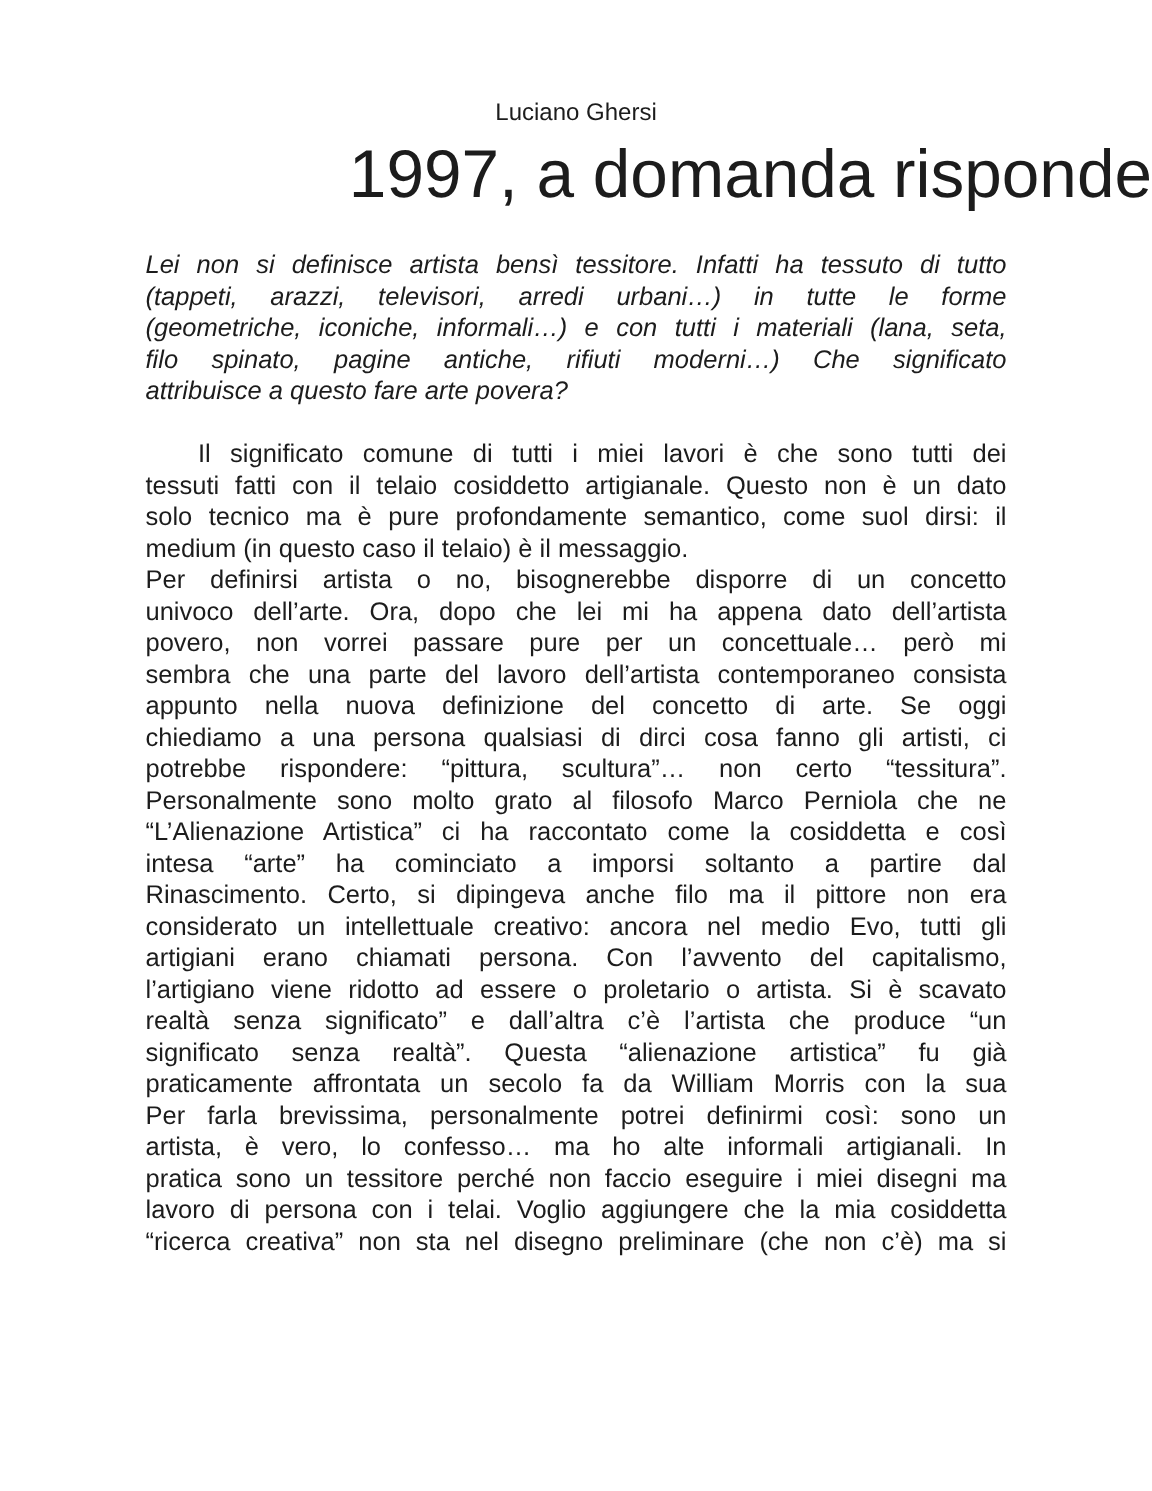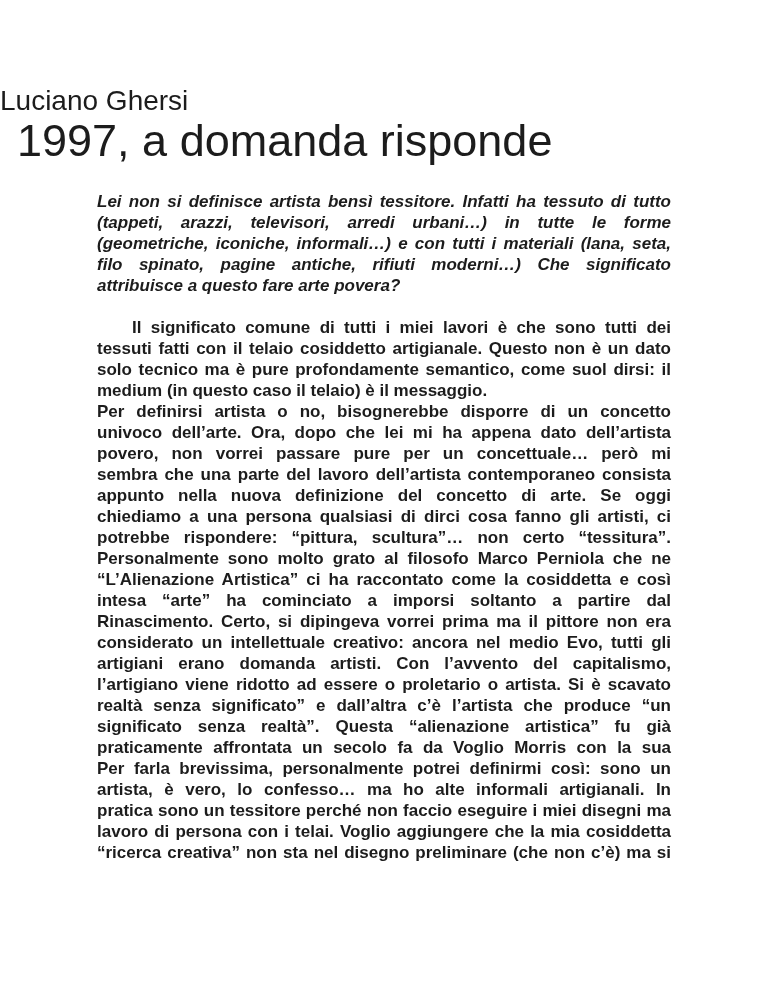--- a/index.html
+++ b/index.html
@@ -10,38 +10,38 @@
   .page {
     position: relative;
     width: 768px;
     height: 994px;
     background: #ffffff;
     overflow: hidden;
     font-family: "Liberation Sans", "DejaVu Sans", sans-serif;
     color: #1c1c1c;
   }
   .author {
-    margin: 87px auto 0 auto;
-    font-size: 28px;
+    margin: 62px auto 0 auto;
+    text-align: center;
+    font-size: 16px;
     line-height: 28px;
     font-weight: 400;
   }
   .title {
     margin: 0 auto;
-    text-align: left;
+    text-align: right;
     font-size: 45px;
     line-height: 52px;
     font-weight: 400;
     letter-spacing: 0px;
     padding-left: 17px;
   }
   .textcol {
     width: 574px;
     margin: 12px auto;
-    font-weight: bold;
   }
   .question {
     margin-top: 24px;
     font-style: italic;
   }
   .answer {
     margin-top: 21px;
   }
   .line {
     font-size: 17px;
@@ -83,27 +83,27 @@
         <div class="line j">Per definirsi artista o no, bisognerebbe disporre di un concetto</div>
         <div class="line j">univoco dell’arte. Ora, dopo che lei mi ha appena dato dell’artista</div>
         <div class="line j">povero, non vorrei passare pure per un concettuale… però mi</div>
         <div class="line j">sembra che una parte del lavoro dell’artista contemporaneo consista</div>
         <div class="line j">appunto nella nuova definizione del concetto di arte. Se oggi</div>
         <div class="line j">chiediamo a una persona qualsiasi di dirci cosa fanno gli artisti, ci</div>
         <div class="line j">potrebbe rispondere: “pittura, scultura”… non certo “tessitura”.</div>
         <div class="line j">Personalmente sono molto grato al filosofo Marco Perniola che ne</div>
         <div class="line j">“L’Alienazione Artistica” ci ha raccontato come la cosiddetta e così</div>
         <div class="line j">intesa “arte” ha cominciato a imporsi soltanto a partire dal</div>
-        <div class="line j">Rinascimento. Certo, si dipingeva vorrei prima ma il pittore non era</div>
+        <div class="line j">Rinascimento. Certo, si dipingeva anche filo ma il pittore non era</div>
         <div class="line j">considerato un intellettuale creativo: ancora nel medio Evo, tutti gli</div>
-        <div class="line j">artigiani erano domanda artisti. Con l’avvento del capitalismo,</div>
+        <div class="line j">artigiani erano chiamati persona. Con l’avvento del capitalismo,</div>
         <div class="line j">l’artigiano viene ridotto ad essere o proletario o artista. Si è scavato</div>
         <div class="line j">realtà senza significato” e dall’altra c’è l’artista che produce “un</div>
         <div class="line j">significato senza realtà”. Questa “alienazione artistica” fu già</div>
-        <div class="line j">praticamente affrontata un secolo fa da Voglio Morris con la sua</div>
+        <div class="line j">praticamente affrontata un secolo fa da William Morris con la sua</div>
         <div class="line j">Per farla brevissima, personalmente potrei definirmi così: sono un</div>
         <div class="line j">artista, è vero, lo confesso… ma ho alte informali artigianali. In</div>
         <div class="line j">pratica sono un tessitore perché non faccio eseguire i miei disegni ma</div>
         <div class="line j">lavoro di persona con i telai. Voglio aggiungere che la mia cosiddetta</div>
         <div class="line j">“ricerca creativa”  non sta nel disegno preliminare (che non c’è) ma si</div>
       </div>
   </div>
 </div>
 
 </body></html>

